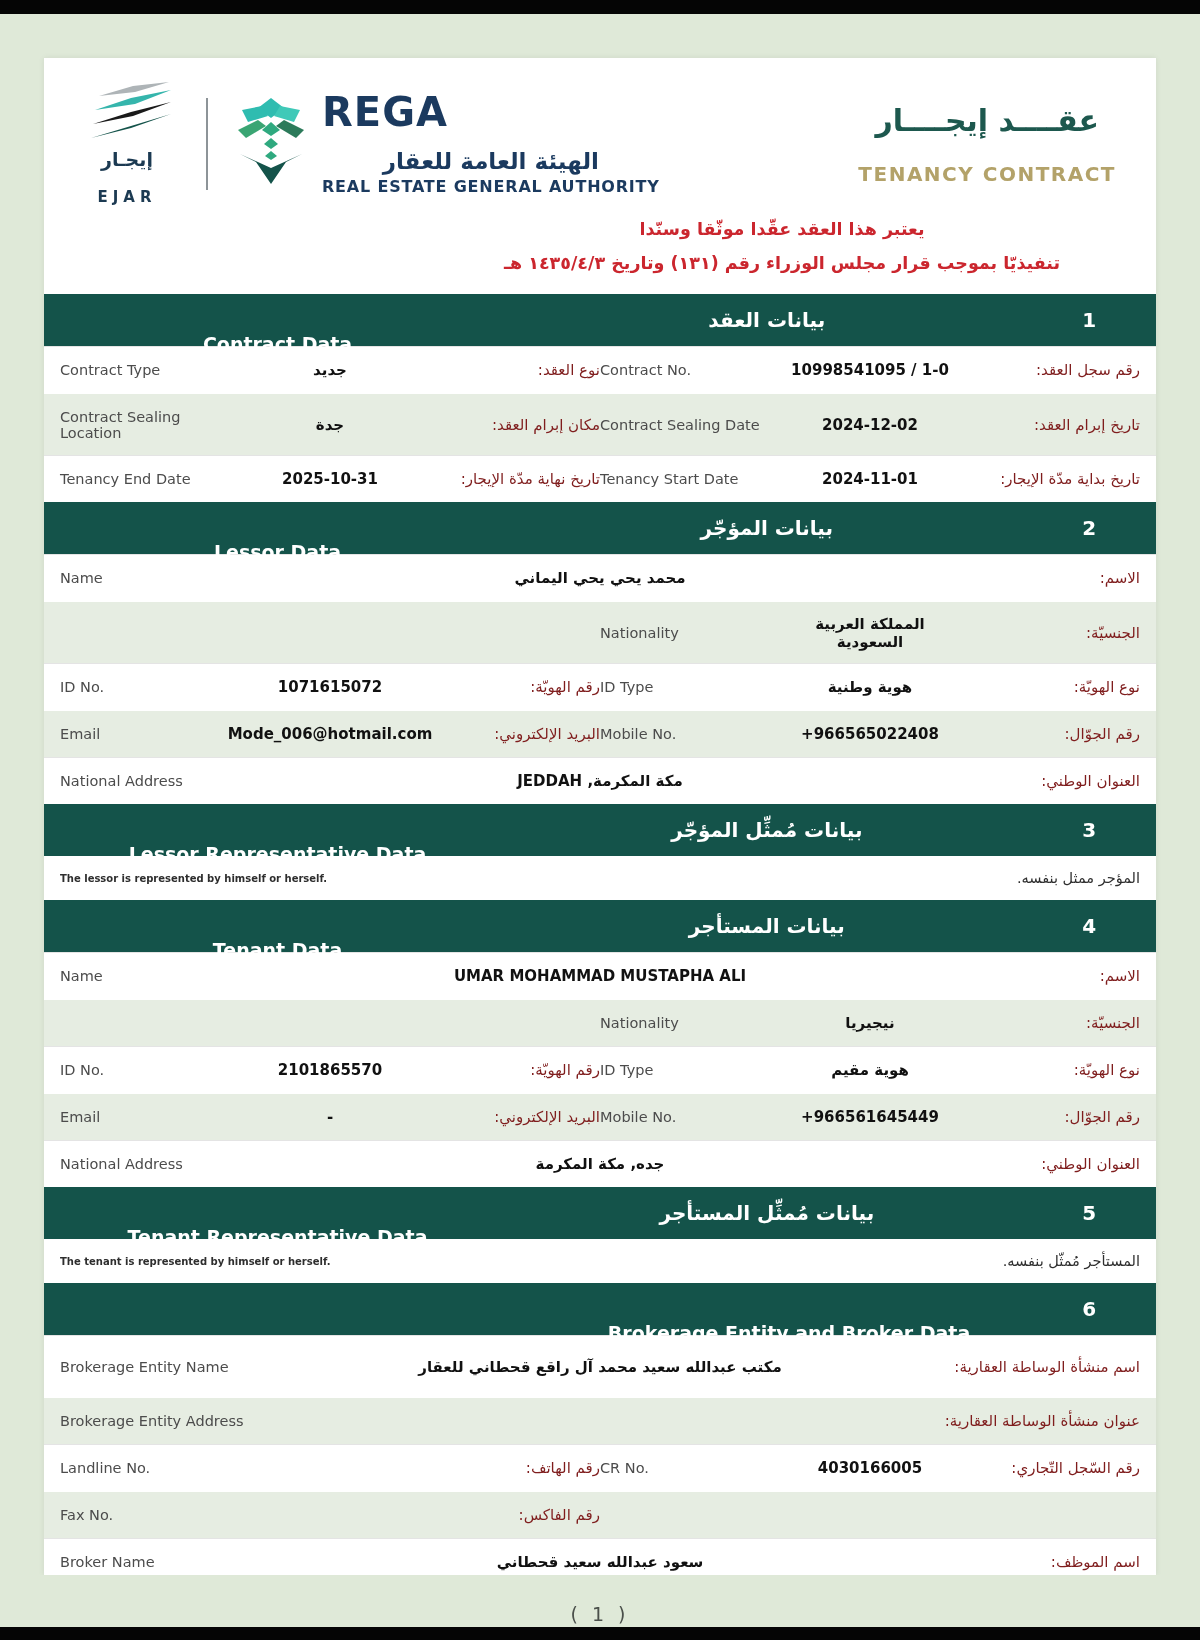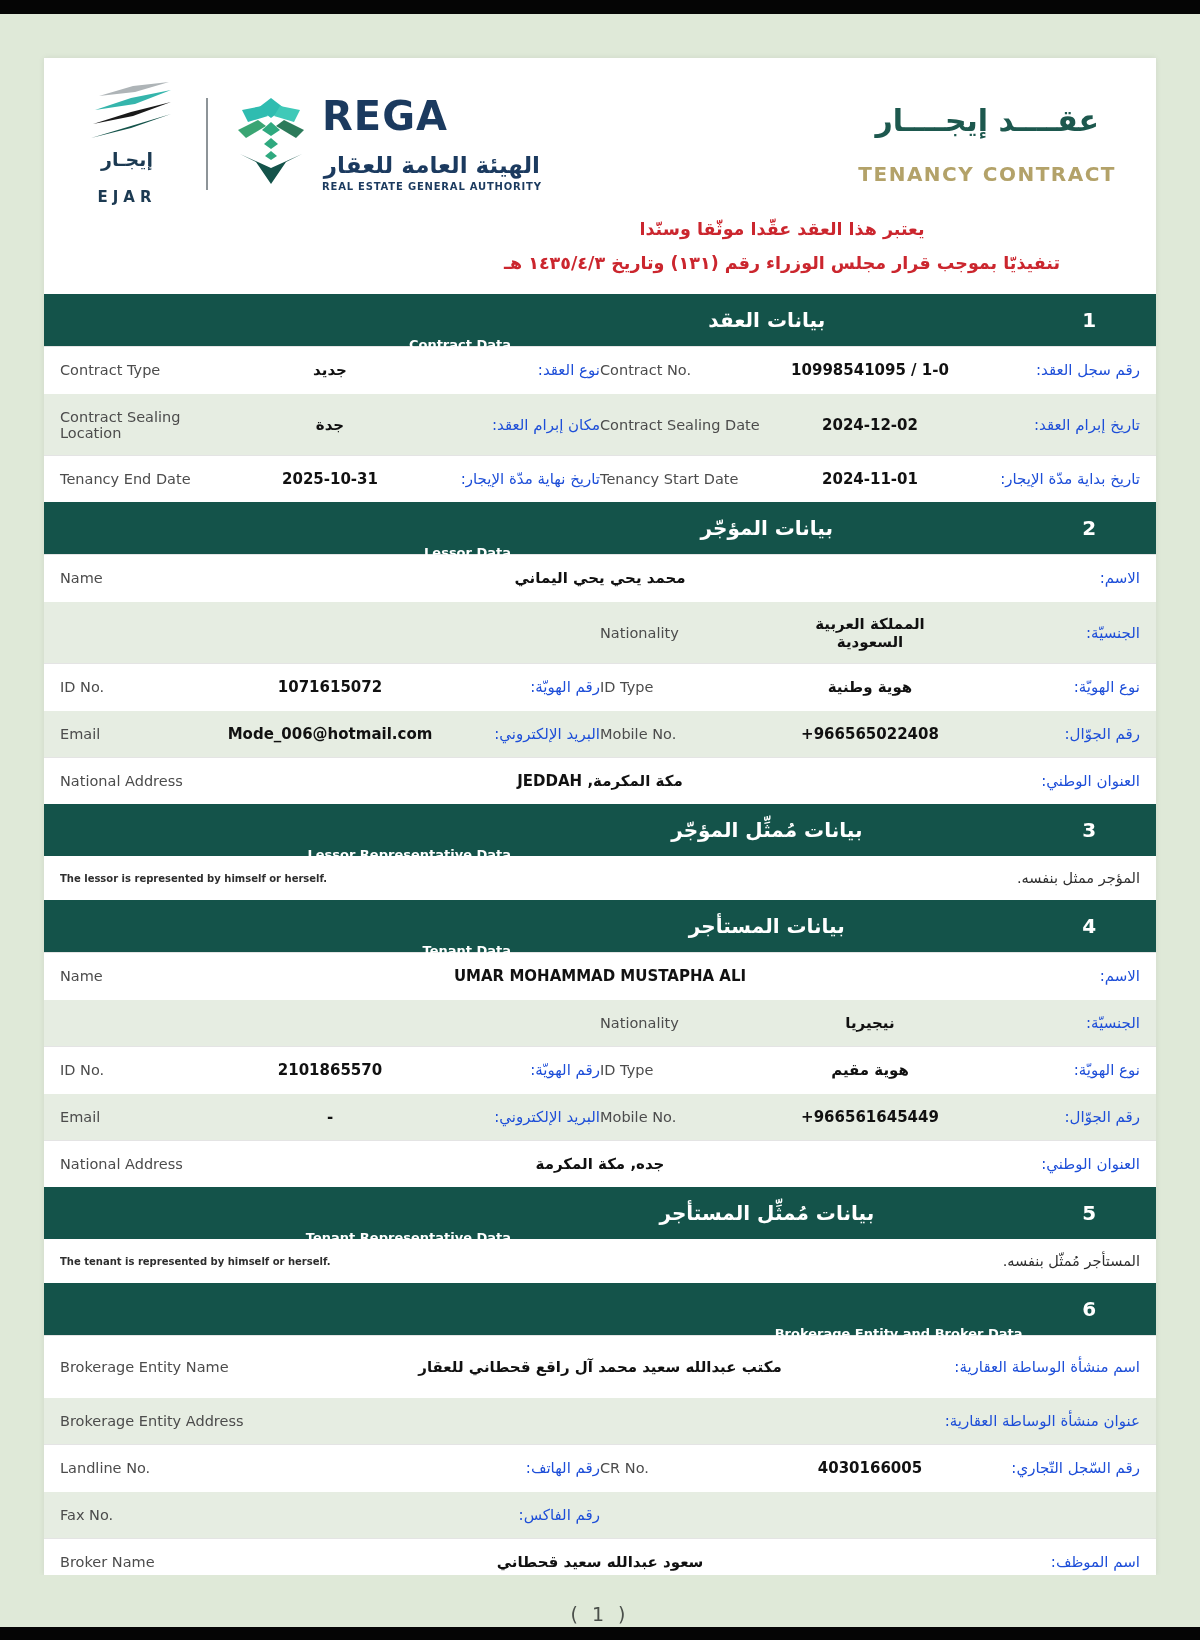--- a/index.html
+++ b/index.html
@@ -18,39 +18,39 @@
   .doc-header { display:flex; justify-content:space-between; align-items:center; padding:24px 28px 4px 28px; }
   .brand-left { display:flex; align-items:center; gap:24px; }
   .ejar-block { display:flex; flex-direction:column; align-items:center; width:110px; }
   .ejar-ar { font-size:19px; font-weight:bold; color:#1c3a52; margin-top:4px; }
   .ejar-en { font-size:15px; font-weight:bold; color:#1c3a52; letter-spacing:5px; margin-top:18px; }
   .brand-divider { width:2px; height:92px; background:#8d9498; }
   .rega-block { display:flex; align-items:center; gap:12px; }
   .rega-text { display:flex; flex-direction:column; align-items:flex-start; }
   .rega-name { font-size:40px; font-weight:bold; color:#1b3a5f; line-height:1; letter-spacing:1px; }
   .rega-ar { font-size:23px; font-weight:bold; color:#1b3a5f; margin-top:16px; align-self:stretch; text-align:center; }
-  .rega-en { font-size:10px; font-weight:bold; color:#1b3a5f; letter-spacing:0.8px; margin-top:3px; }
+  .rega-en { font-size:16px; font-weight:bold; color:#1b3a5f; letter-spacing:0.8px; margin-top:3px; }
   .title-right { display:flex; flex-direction:column; align-items:center; padding-right:12px; }
   .contract-title-ar { font-size:30px; font-weight:bold; color:#1d584e; }
   .contract-title-en { font-size:20px; font-weight:bold; color:#b3a269; letter-spacing:1.5px; margin-top:24px; }
 
   .notice { direction:rtl; width:620px; margin:2px 64px 14px auto; text-align:center;
             color:#cb262e; font-weight:bold; font-size:17.5px; line-height:1.95; }
 
   
   .section-bar { display:flex; direction:rtl; align-items:center; height:52px; background:#14534a; color:#ffffff; }
   .sec-num { width:12%; text-align:center; font-size:20px; font-weight:bold; }
   .sec-ar { width:46%; text-align:center; font-size:20px; font-weight:bold; }
-  .sec-en { width:42%; text-align:right; font-size:13px; font-weight:bold; font-family:"DejaVu Sans", sans-serif;margin-top:48px; }
+  .sec-en { width:42%; text-align:center; font-size:19px; font-weight:bold; font-family:"DejaVu Sans", sans-serif;margin-top:48px; }
 
   
   .row { display:flex; direction:rtl; align-items:center; min-height:47px; padding:5px 16px; border-top:1px solid #e4e4e4; background:#ffffff; }
   .row.shaded { background:#e6ede2; border-top:1px solid #ffffff; }
   .half { width:50%; display:flex; direction:rtl; align-items:center; }
-  .cell-ar { width:30%; text-align:right; color:#1d4ed8; font-size:15px; }
+  .cell-ar { width:30%; text-align:right; color:#7f1d1d; font-size:15px; }
   .cell-val { width:40%; text-align:center; color:#111111; font-size:15px; font-weight:bold; }
   .cell-en { width:30%; text-align:left; direction:ltr; color:#4c4c4c; font-size:14.5px; }
   .row.full-row .cell-ar { width:20%; }
   .row.full-row .cell-val { width:60%; }
   .row.full-row .cell-en { width:20%; }
   .val-narrow { display:inline-block; max-width:150px; }
   .text-row { display:flex; direction:rtl; justify-content:space-between; align-items:center; min-height:44px; padding:5px 16px; background:#ffffff; }
   .text-row .t-ar { color:#2e2e2e; font-size:14.5px; }
   .text-row .t-en { direction:ltr; color:#2e2e2e; font-size:10px; font-weight:bold; }
   .tall { min-height:62px; }

